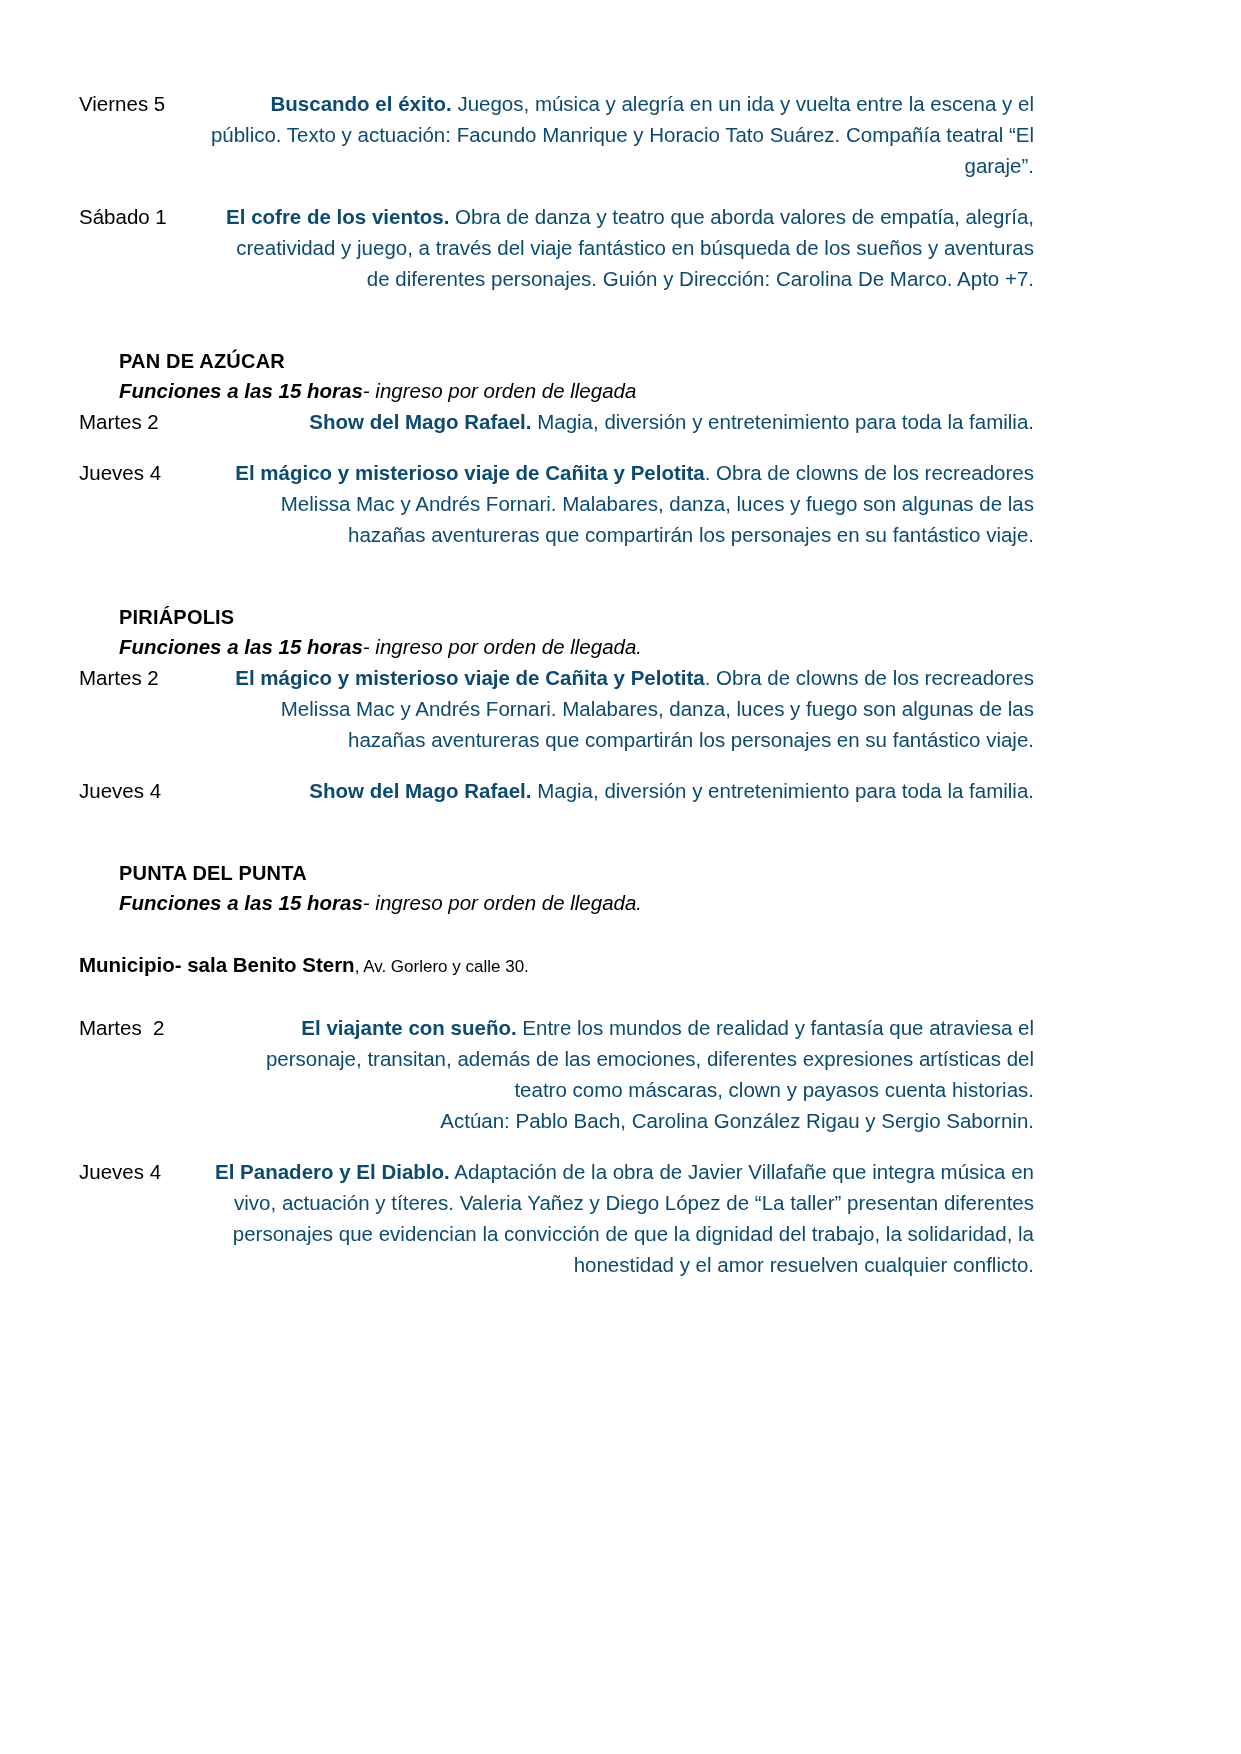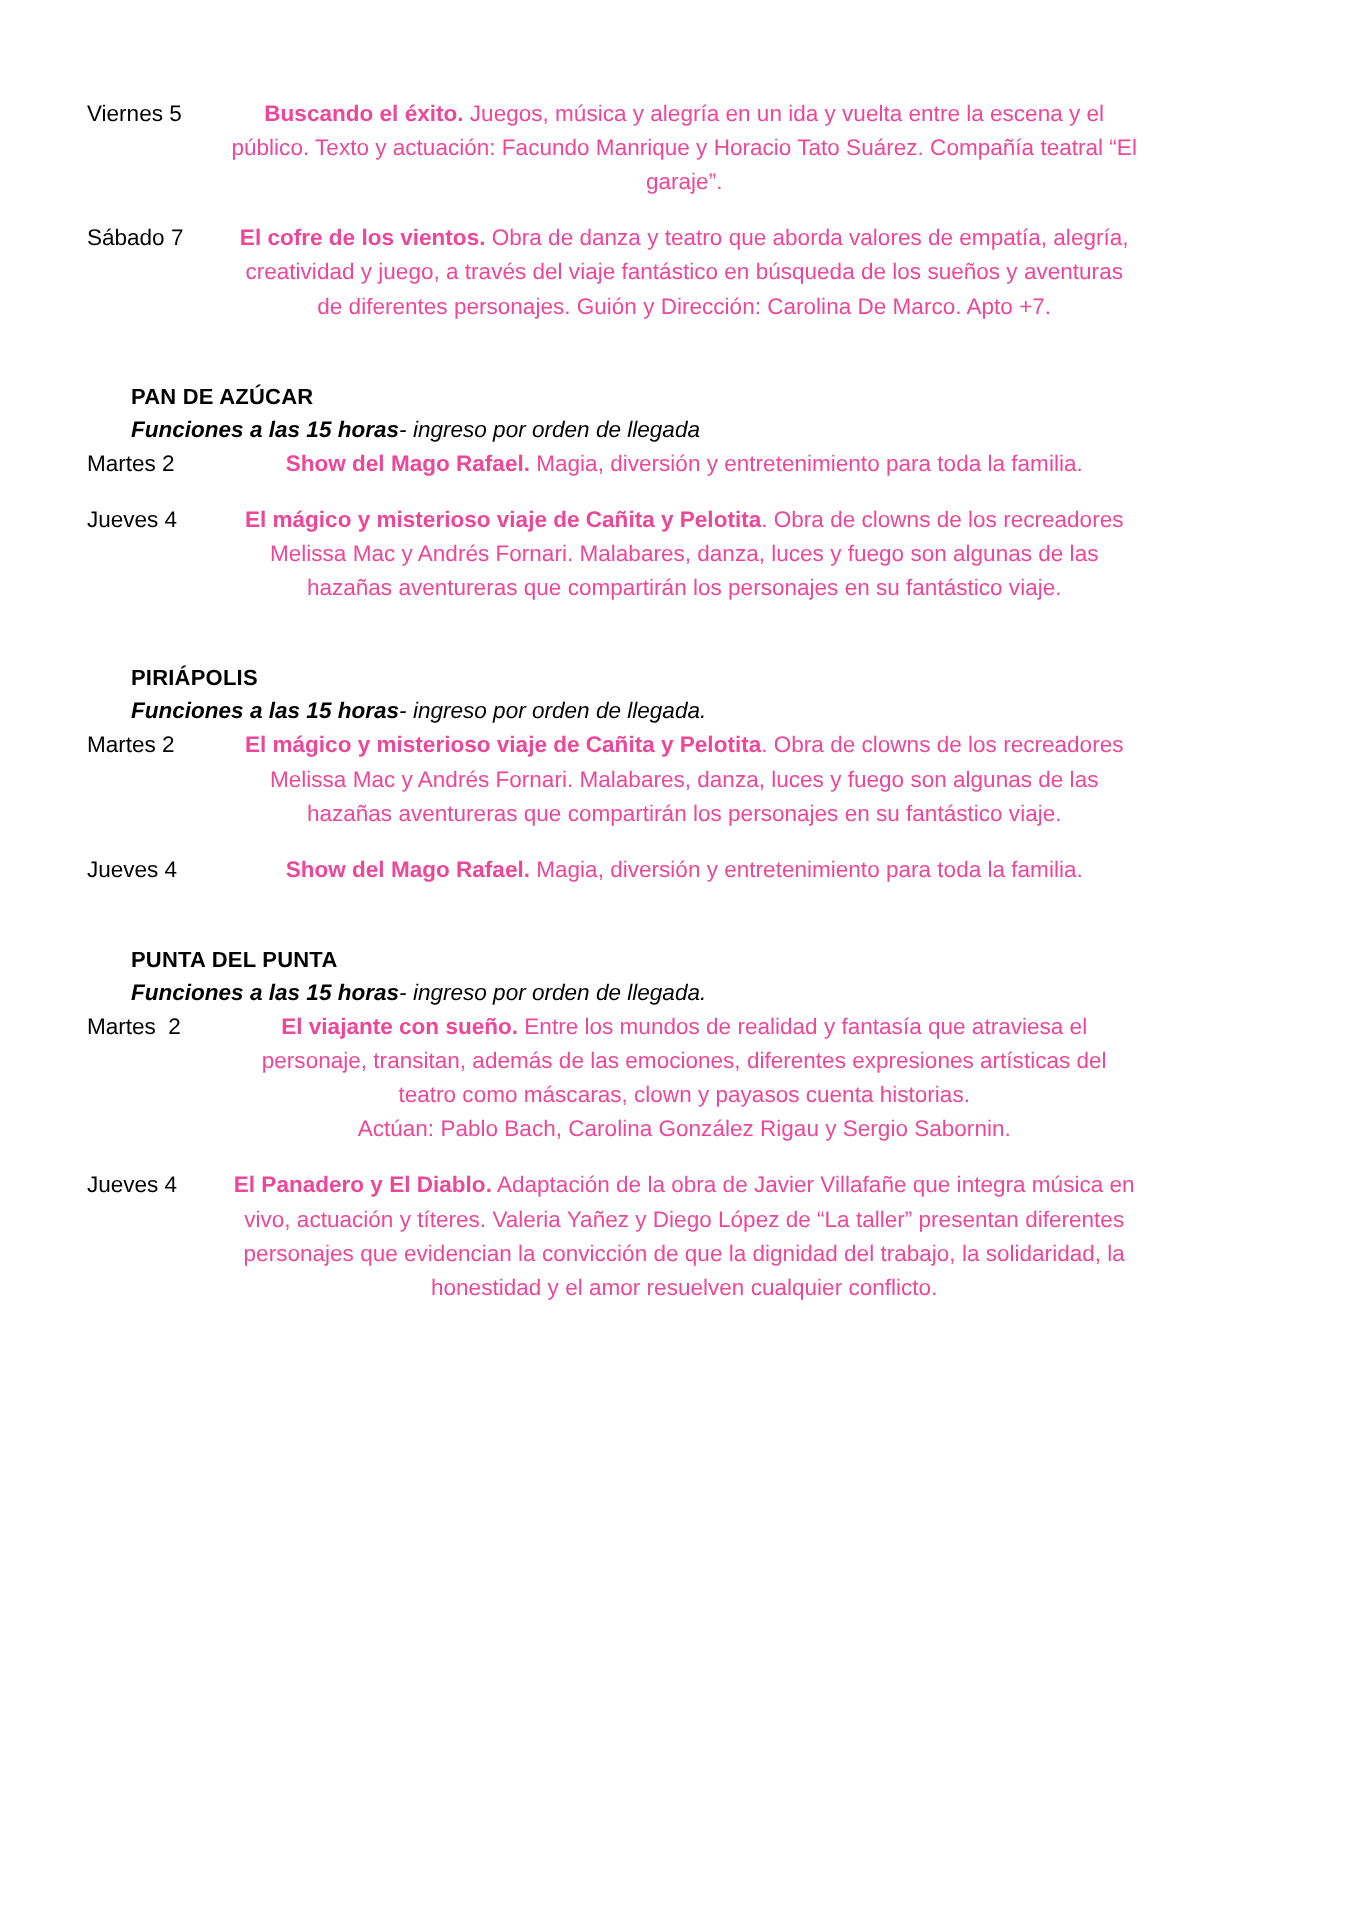--- a/index.html
+++ b/index.html
@@ -42,22 +42,22 @@
     flex: 0 0 131px;
     font-size: 20.5px;
     line-height: 31px;
     color: #000;
     white-space: pre;
   }
   .event .desc {
     flex: 1 1 auto;
     font-size: 20.5px;
     line-height: 31px;
-    color: #ec4899;
-    text-align: center;
+    color: #0c4a6e;
+    text-align: right;
   }
   .event .desc b {
     font-weight: bold;
   }
 
   
   .section-head {
     margin-top: 52px;
     margin-bottom: 0;
     margin-left: 40px;
@@ -96,21 +96,21 @@
 
 <div class="page">
   <div class="content">
 
     <div class="event">
       <div class="date">Viernes 5</div>
       <div class="desc"><b>Buscando el éxito.</b><span> Juegos, música y alegría en un ida y vuelta entre la escena y el público. Texto y actuación: Facundo Manrique y Horacio Tato Suárez. Compañía teatral “El garaje”.</span></div>
     </div>
 
     <div class="event">
-      <div class="date">Sábado 7</div>
+      <div class="date">Sábado 1</div>
       <div class="desc"><b>El cofre de los vientos.</b><span> Obra de danza y teatro que aborda valores de empatía, alegría, creatividad y juego, a través del viaje fantástico en búsqueda de los sueños y aventuras de diferentes personajes.  Guión y Dirección: Carolina De Marco. Apto +7.</span></div>
     </div>
 
     <div class="section-head">
       <div class="city">PAN DE AZÚCAR</div>
       <div class="schedule"><b>Funciones a las 15 horas</b><span>- ingreso por orden de llegada</span></div>
     </div>
 
 
     <div class="event">
@@ -137,20 +137,23 @@
     <div class="event">
       <div class="date">Jueves 4</div>
       <div class="desc"><b>Show del Mago Rafael.</b><span> Magia, diversión y entretenimiento para toda la familia.</span></div>
     </div>
 
     <div class="section-head">
       <div class="city">PUNTA DEL PUNTA</div>
       <div class="schedule"><b>Funciones a las 15 horas</b><span>- ingreso por orden de llegada.</span></div>
     </div>
 
+    <div class="venue">
+      <span class="vname">Municipio- sala Benito Stern</span><span class="vaddr">, Av. Gorlero y calle 30.</span>
+    </div>
 
     <div class="event">
       <div class="date">Martes  2</div>
       <div class="desc"><b>El viajante con sueño.</b><span> Entre los mundos de realidad y fantasía que atraviesa el personaje, transitan, además de las emociones, diferentes expresiones artísticas del teatro como máscaras, clown y payasos cuenta historias.</span><br><span>Actúan: Pablo Bach, Carolina González Rigau y Sergio Sabornin.</span></div>
     </div>
 
     <div class="event">
       <div class="date">Jueves 4</div>
       <div class="desc"><b>El Panadero y El Diablo.</b><span> Adaptación de la obra de Javier Villafañe que integra música en vivo, actuación y títeres. Valeria Yañez y Diego López de “La taller” presentan diferentes personajes que evidencian la convicción de que la dignidad del trabajo, la solidaridad, la honestidad y el amor resuelven cualquier conflicto.</span></div>
     </div>

